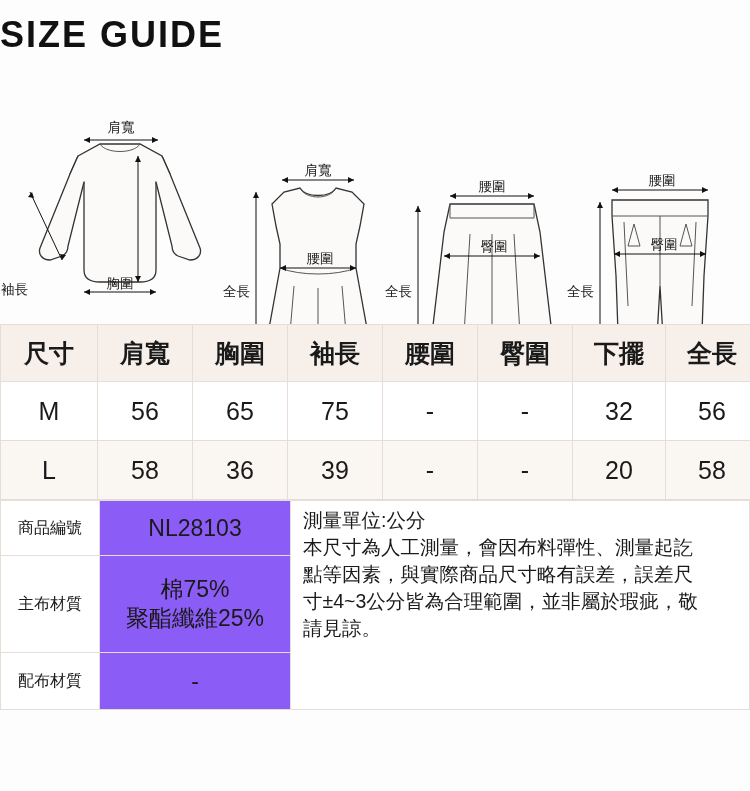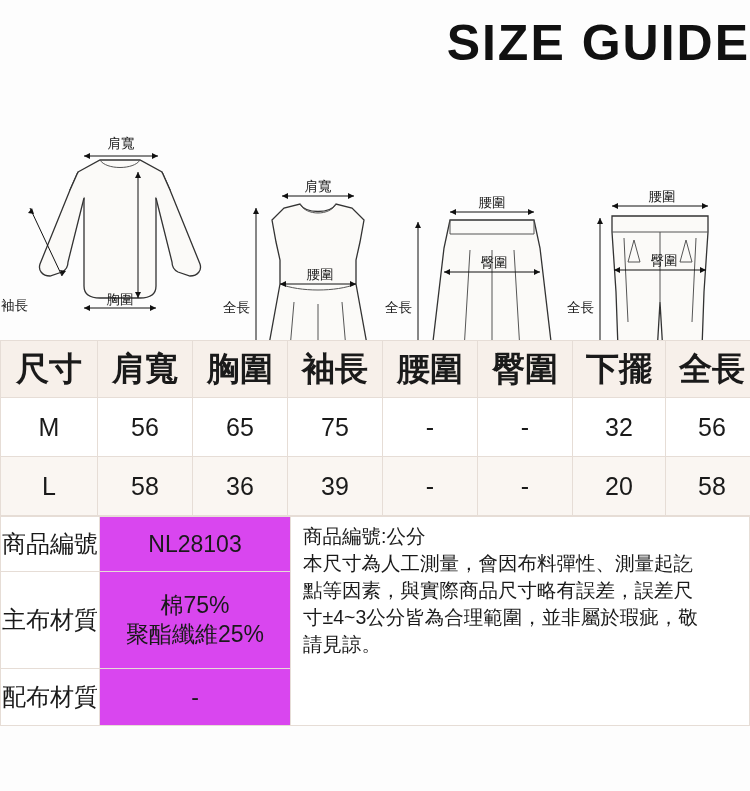--- a/index.html
+++ b/index.html
@@ -14,22 +14,22 @@
     color: #1a1a1a;
     overflow: hidden;
   }
   .page {
     position: relative;
     width: 750px;
     height: 791px;
     background: #fdfdfd;
   }
   .title {
-    text-align: right;
-    font-size: 50px;
+    text-align: left;
+    font-size: 36px;
     letter-spacing: 2px;
     font-weight: 700;
     padding-top: 14px;
     color: #111;
     font-family: "Liberation Sans", sans-serif;
   }
   .diagrams {
     position: relative;
     height: 268px;
     width: 750px;
@@ -49,21 +49,21 @@
     font-size: 25px;
     font-weight: 400;
     color: #1a1a1a;
     padding: 0;
     height: 58px;
     font-family: "Liberation Sans", sans-serif;
   }
   .size-table thead th {
     background: #f7f0ea;
     font-weight: 700;
-    font-size: 33px;
+    font-size: 25px;
     height: 56px;
   }
   .size-table tbody td {
     background: #ffffff;
   }
   .size-table tbody tr.shaded td {
     background: #faf6f2;
   }
   .info-table {
     border-collapse: collapse;
@@ -74,25 +74,25 @@
     border: 1px solid #e6ddd6;
     font-size: 21px;
     color: #1a1a1a;
     text-align: center;
     vertical-align: middle;
     font-family: "Liberation Sans", sans-serif;
   }
   .info-table td.label {
     width: 96px;
     background: #ffffff;
-    font-size: 24px;
+    font-size: 16px;
   }
   .info-table td.value {
     width: 188px;
-    background: #d946ef;
+    background: #8b5cf6;
     font-size: 23px;
     line-height: 1.25;
     margin-top: 20px;
   }
   .info-table td.note {
     background: #ffffff;
     text-align: left;
     padding: 6px 10px 6px 12px;
     font-size: 19.5px;
     line-height: 1.38;
@@ -272,21 +272,21 @@
       </tr>
     </tbody>
   </table>
 
   <table class="info-table">
     <tbody>
       <tr>
         <td class="label" style="height:52px">商品編號</td>
         <td class="value">NL28103</td>
         <td class="note" rowspan="3">
-          <span class="note-line">商品編號:公分</span>
+          <span class="note-line">測量單位:公分</span>
           <span class="note-line">本尺寸為人工測量，會因布料彈性、測量起訖</span>
           <span class="note-line">點等因素，與實際商品尺寸略有誤差，誤差尺</span>
           <span class="note-line">寸±4~3公分皆為合理範圍，並非屬於瑕疵，敬</span>
           <span class="note-line">請見諒。</span>
         </td>
       </tr>
       <tr>
         <td class="label" style="height:94px">主布材質</td>
         <td class="value">
           <div>棉75%</div>

